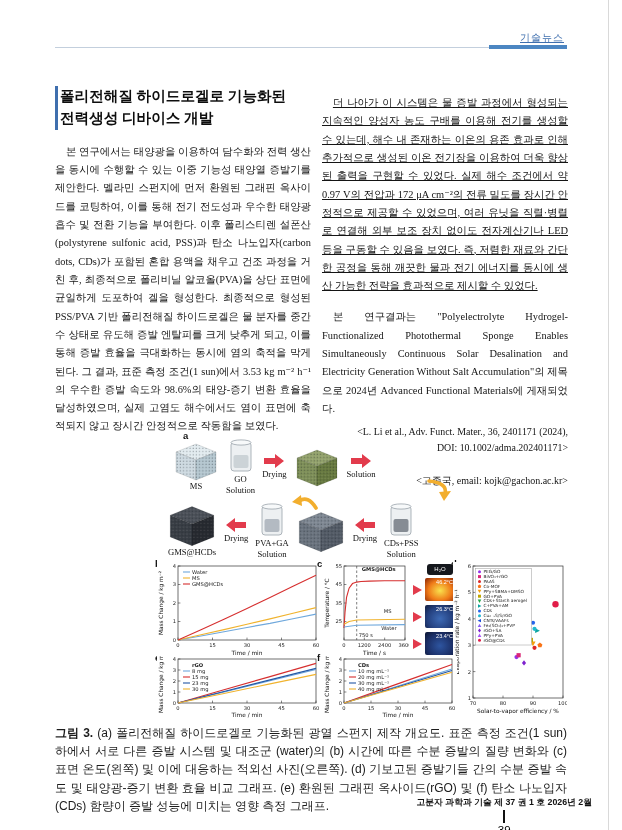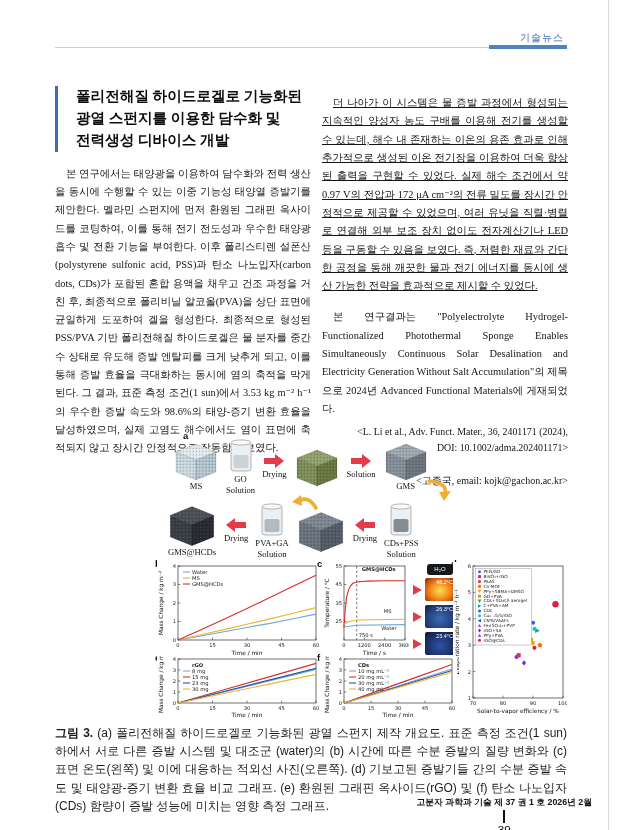--- a/index.html
+++ b/index.html
@@ -1,28 +1,28 @@
 <!DOCTYPE html>
 <html><head>
 <meta charset="utf-8">
 <style>
   html,body{margin:0;padding:0;}
   body{background:#9a9a9a;font-family:"Liberation Serif","DejaVu Serif",serif;}
   #page{position:relative;width:622px;height:830px;background:#ffffff;overflow:hidden;}
   
   .hd-label{position:absolute;top:31px;right:58px;font-family:"Liberation Sans",sans-serif;
-    font-size:10px;color:#3f6fae;letter-spacing:1px;}
+    font-size:10px;color:#3f6fae;letter-spacing:1px;text-decoration:underline;}
   .hd-rule{position:absolute;top:47px;left:55px;width:434px;height:1px;background:#c3cfdd;}
   .hd-bar{position:absolute;top:45px;right:55px;width:78px;height:4px;background:#4c86c2;}
   
   .col{position:absolute;top:86px;width:256px;font-size:10.4px;line-height:1.76;color:#141414;
     text-align:justify;}
   .col-left{left:55px;}
   .col-right{left:322px;width:246px;}
-  .title-block{border-left:3px solid #3f6fae;padding-left:18px;font-weight:bold;
+  .title-block{border-left:3px solid #3f6fae;padding-left:2px;font-weight:bold;
     font-size:14.6px;line-height:1.5;color:#0d0d0d;text-align:left;}
   .para{margin:13px 0 0 0;text-indent:1.05em;}
   .para.first{margin-top:8px;text-decoration:underline;}
   .cite{margin-top:6px;text-align:right;font-size:9.9px;line-height:1.6;}
   .contact{margin-top:16px;text-align:right;font-size:10px;}
   
   #figure{position:absolute;left:55px;top:430px;width:512px;height:292px;}
   .pletter{position:absolute;font-family:"Liberation Sans",sans-serif;font-weight:bold;
     font-size:9.5px;color:#111;}
   .prow{position:absolute;display:flex;align-items:center;gap:7px;}
@@ -83,21 +83,20 @@
   </svg>
 
   <div class="hd-label">기술뉴스</div>
   <div class="hd-rule"></div>
   <div class="hd-bar"></div>
   <div class="page-edge"></div>
 
   <div class="col col-left">
     <div class="title-block">
       <div>폴리전해질 하이드로겔로 기능화된</div>
-      <div>광열 스펀지를 이용한 담수화 및</div>
       <div>전력생성 디바이스 개발</div>
     </div>
     <p class="para">본 연구에서는 태양광을 이용하여 담수화와 전력 생산을 동시에 수행할 수 있는 이중 기능성 태양열 증발기를 제안한다. 멜라민 스펀지에 먼저 환원된 그래핀 옥사이드를 코팅하여, 이를 통해 전기 전도성과 우수한 태양광 흡수 및 전환 기능을 부여한다. 이후 폴리스티렌 설폰산(polystyrene sulfonic acid, PSS)과 탄소 나노입자(carbon dots, CDs)가 포함된 혼합 용액을 채우고 건조 과정을 거친 후, 최종적으로 폴리비닐 알코올(PVA)을 상단 표면에 균일하게 도포하여 겔을 형성한다. 최종적으로 형성된 PSS/PVA 기반 폴리전해질 하이드로겔은 물 분자를 중간수 상태로 유도해 증발 엔탈피를 크게 낮추게 되고, 이를 통해 증발 효율을 극대화하는 동시에 염의 축적을 막게 된다. 그 결과, 표준 측정 조건(1 sun)에서 3.53 kg m⁻² h⁻¹의 우수한 증발 속도와 98.6%의 태양-증기 변환 효율을 달성하였으며, 실제 고염도 해수에서도 염이 표면에 축적되지 않고 장시간 안정적으로 작동함을 보였다.</p>
   </div>
 
   <div class="col col-right">
     <p class="para first">더 나아가 이 시스템은 물 증발 과정에서 형성되는 지속적인 양성자 농도 구배를 이용해 전기를 생성할 수 있는데, 해수 내 존재하는 이온의 용존 효과로 인해 추가적으로 생성된 이온 전기장을 이용하여 더욱 향상된 출력을 구현할 수 있었다. 실제 해수 조건에서 약 0.97 V의 전압과 172 μA cm⁻²의 전류 밀도를 장시간 안정적으로 제공할 수 있었으며, 여러 유닛을 직렬·병렬로 연결해 외부 보조 장치 없이도 전자계산기나 LED 등을 구동할 수 있음을 보였다. 즉, 저렴한 재료와 간단한 공정을 통해 깨끗한 물과 전기 에너지를 동시에 생산 가능한 전략을 효과적으로 제시할 수 있었다.</p>
     <p class="para">본 연구결과는 "Polyelectrolyte Hydrogel-Functionalized Photothermal Sponge Enables Simultaneously Continuous Solar Desalination and Electricity Generation Without Salt Accumulation"의 제목으로 2024년 Advanced Functional Materials에 게재되었다.</p>
     <div class="cite">
       <div>&lt;L. Li et al., Adv. Funct. Mater., 36, 2401171 (2024),</div>
@@ -144,31 +143,20 @@
           <polygon class="tex" points="3,11 23,3 43,11 23,19"></polygon>
           <polygon class="tex" points="3,11 23,19 23,39 3,31"></polygon>
           <polygon class="tex" points="23,19 43,11 43,31 23,39"></polygon>
         </svg>
       </div>
       <div class="pitem">
         <svg class="arrow-red" width="20" height="16">
           <polygon points="0,5 11,5 11,1 20,8 11,15 11,11 0,11" fill="#e23b4c"></polygon>
         </svg>
         <span class="plabel">Solution</span>
-      </div>
-      <div class="pitem">
-        <svg class="cube" width="46" height="40">
-          <polygon points="3,11 23,3 43,11 23,19" style="fill: rgb(160, 168, 177);"></polygon>
-          <polygon points="3,11 23,19 23,39 3,31" style="fill: rgb(134, 143, 153);"></polygon>
-          <polygon points="23,19 43,11 43,31 23,39" style="fill: rgb(108, 117, 127);"></polygon>
-          <polygon class="tex" points="3,11 23,3 43,11 23,19"></polygon>
-          <polygon class="tex" points="3,11 23,19 23,39 3,31"></polygon>
-          <polygon class="tex" points="23,19 43,11 43,31 23,39"></polygon>
-        </svg>
-        <span class="plabel">GMS</span>
       </div>
     </div>
 
     <svg class="yarrow" style="left:370px;top:48px" width="26" height="24">
       <path d="M4,3 Q23,5 20,16" stroke="#f2ae2e" stroke-width="3.6" fill="none" stroke-linecap="round"></path>
       <polygon points="14,14 26,13 19,23" fill="#f2ae2e"></polygon>
     </svg>
     <svg class="yarrow" style="left:237px;top:64px" width="26" height="20">
       <path d="M24,14 Q16,1 7,7" stroke="#f2ae2e" stroke-width="3.6" fill="none" stroke-linecap="round"></path>
       <polygon points="9,1 10,12 0,8" fill="#f2ae2e"></polygon>

